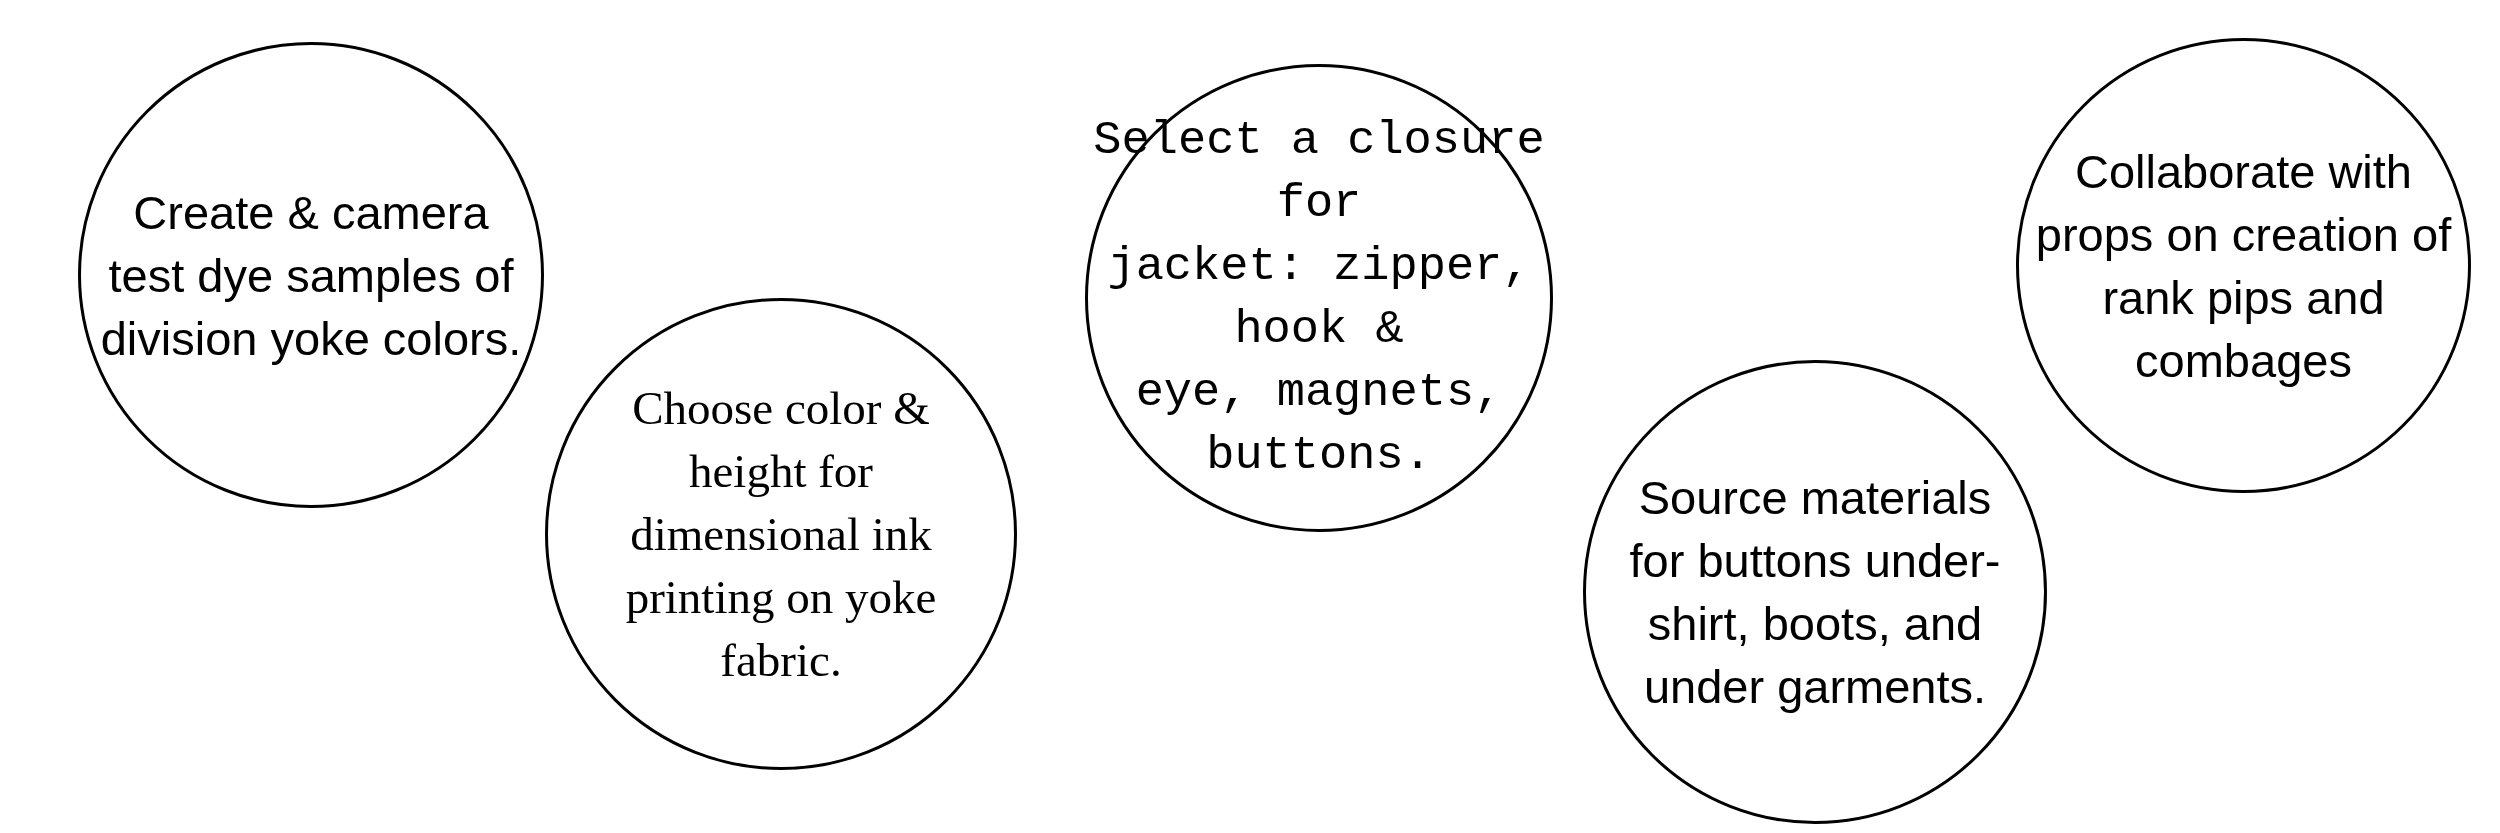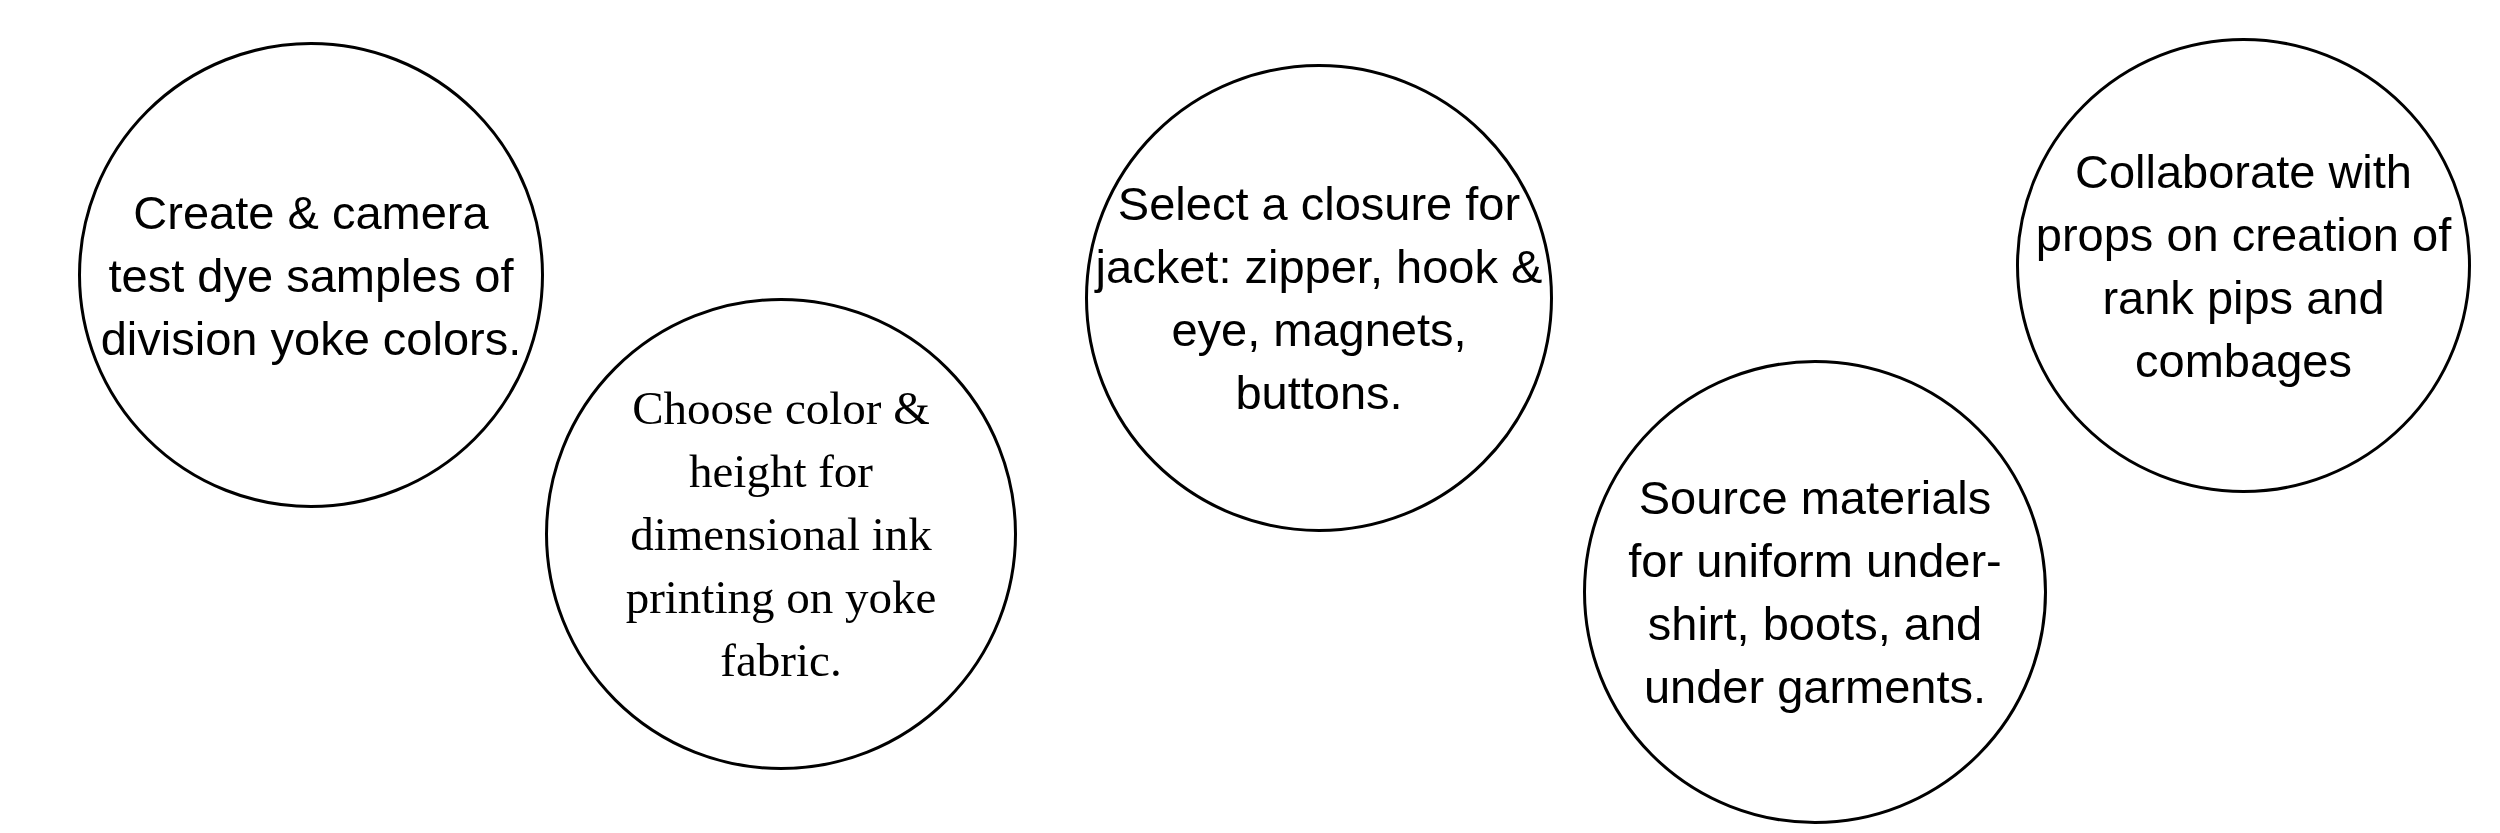--- a/index.html
+++ b/index.html
@@ -45,29 +45,29 @@
 test dye samples of
 division yoke colors.</span>
   </div>
     <div class="circle" style="left: 545px; top: 298px; width: 472px; height: 472px; font-family: Liberation Serif, serif;">
     <span class="circle-text">Choose color &amp;
 height for
 dimensional ink
 printing on yoke
 fabric.</span>
   </div>
-    <div class="circle" style="left: 1085px; top: 64px; width: 468px; height: 468px;">
+    <div class="circle" style="left: 1085px; top: 64px; width: 468px; height: 468px; font-family: Liberation Mono, monospace;">
     <span class="circle-text">Select a closure for
 jacket: zipper, hook &amp;
 eye, magnets,
 buttons.</span>
   </div>
     <div class="circle" style="left: 1583px; top: 360px; width: 464px; height: 464px;">
     <span class="circle-text">Source materials
-for uniform under-
+for buttons under-
 shirt, boots, and
 under garments.</span>
   </div>
     <div class="circle" style="left: 2016px; top: 38px; width: 455px; height: 455px;">
     <span class="circle-text">Collaborate with
 props on creation of
 rank pips and
 combages</span>
   </div>
   </div>

